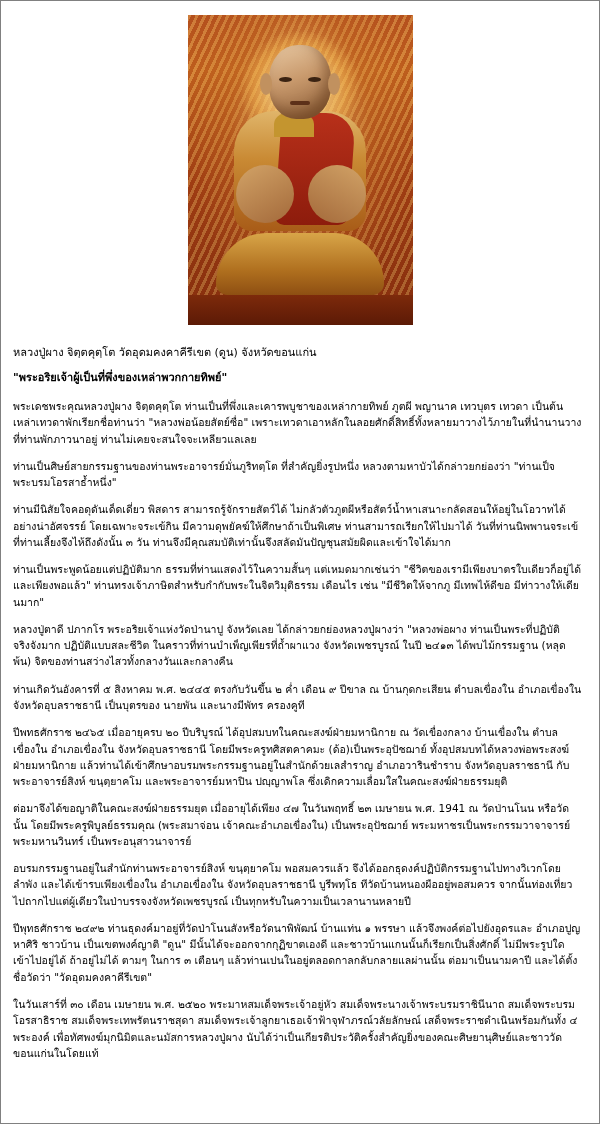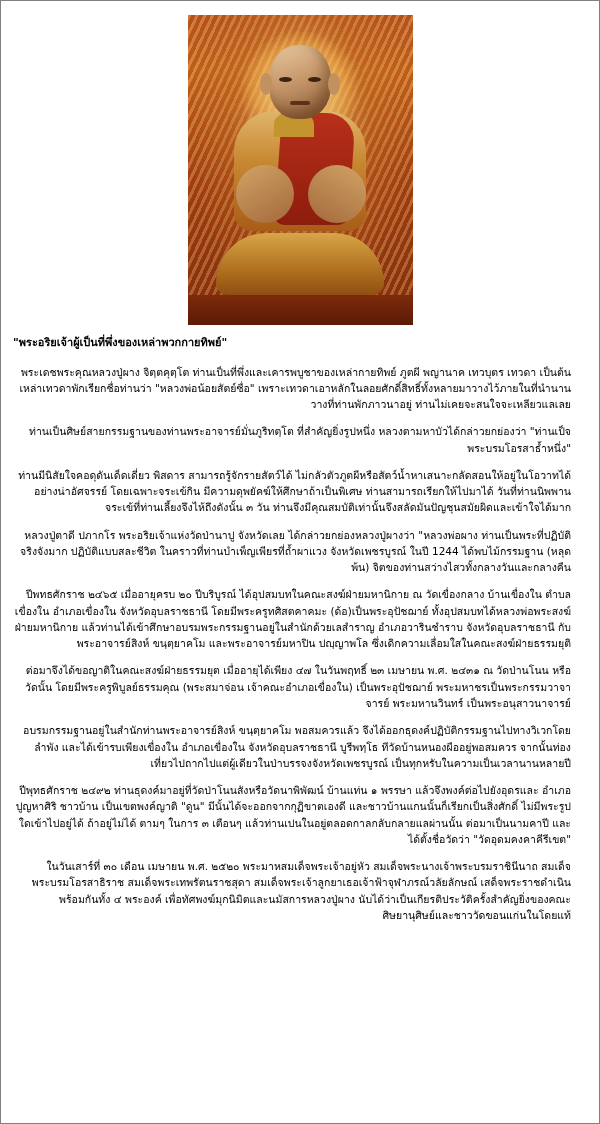--- a/index.html
+++ b/index.html
@@ -177,22 +177,22 @@
     font-size: 11px;
     font-weight: bold;
     color: #000000;
     margin: 0 0 12px 0;
     line-height: 1.5;
   }
   p.body-text {
     font-size: 10.5px;
     color: #000000;
     line-height: 1.55;
-    margin: 0 16px 11px 0;
-    text-align: right;
+    margin: 0 4px 11px 0;
+    text-align: left;
   }
 </style>
 </head>
 <body>
 
 <div class="page">
 
   <div class="photo-wrap">
     <div class="photo">
       <div class="bg"></div>
@@ -208,25 +208,28 @@
         <div class="ear-l"></div>
         <div class="ear-r"></div>
         <div class="eye-l"></div>
         <div class="eye-r"></div>
         <div class="mouth"></div>
         <div class="base"></div>
       </div>
     </div>
   </div>
 
+  <div class="caption">หลวงปู่ผาง จิตฺตคุตฺโต วัดอุดมคงคาคีรีเขต (ดูน) จังหวัดขอนแก่น</div>
   <div class="subtitle">"พระอริยเจ้าผู้เป็นที่พึ่งของเหล่าพวกกายทิพย์"</div>
 
   <p class="body-text">พระเดชพระคุณหลวงปู่ผาง จิตฺตคุตฺโต ท่านเป็นที่พึ่งและเคารพบูชาของเหล่ากายทิพย์ ภูตผี พญานาค เทวบุตร เทวดา เป็นต้น เหล่าเทวดาพักเรียกชื่อท่านว่า "หลวงพ่อน้อยสัตย์ซื่อ" เพราะเทวดาเอาหลักในลอยศักดิ์สิทธิ์ทั้งหลายมาวางไว้ภายในที่นำนานวางที่ท่านพักภาวนาอยู่ ท่านไม่เคยจะสนใจจะเหลียวแลเลย</p>
   <p class="body-text">ท่านเป็นศิษย์สายกรรมฐานของท่านพระอาจารย์มั่นภูริทตฺโต ที่สำคัญยิ่งรูปหนึ่ง หลวงตามหาบัวได้กล่าวยกย่องว่า "ท่านเป็จพระบรมโอรสาธ้ำหนึ่ง"</p>
   <p class="body-text">ท่านมีนิสัยใจคอดุดันเด็ดเดี่ยว พิสดาร สามารถรู้จักรายสัตว์ได้ ไม่กลัวตัวภูตผีหรือสัตว์น้ำหาเสนาะกลัดสอนให้อยู่ในโอวาทได้อย่างน่าอัศจรรย์ โดยเฉพาะจระเข้กิน มีความดุพยัคฆ์ให้ศึกษาถ้าเป็นพิเศษ ท่านสามารถเรียกให้ไปมาได้ วันที่ท่านนิพพานจระเข้ที่ท่านเลี้ยงจึงไห้ถึงดังนั้น ๓ วัน ท่านจึงมีคุณสมบัติเท่านั้นจึงสลัดมันปัญชุนสมัยผิดและเข้าใจได้มาก</p>
-  <p class="body-text">หลวงปู่ตาดี ปภากโร พระอริยเจ้าแห่งวัดป่านาปู จังหวัดเลย ได้กล่าวยกย่องหลวงปู่ผางว่า "หลวงพ่อผาง ท่านเป็นพระที่ปฏิบัติจริงจังมาก ปฏิบัติแบบสละชีวิต ในคราวที่ท่านบำเพ็ญเพียรที่ถ้ำผาแวง จังหวัดเพชรบูรณ์ ในปี 1244 ได้พบไม้กรรมฐาน (หลุดพ้น) จิตของท่านสว่างไสวทั้งกลางวันและกลางคืน</p>
+  <p class="body-text">ท่านเป็นพระพูดน้อยแต่ปฏิบัติมาก ธรรมที่ท่านแสดงไว้ในความสั้นๆ แต่เหมดมากเช่นว่า "ชีวิตของเรามีเพียงบาตรใบเดียวก็อยู่ได้ และเพียงพอแล้ว" ท่านทรงเจ้าภาษิตสำหรับกำกับพระในจิตวิมุติธรรม เดือนไร เช่น "มีชีวิตให้จากภู มีเทพไห้ดีขอ มีท่าวางให้เดียนมาก"</p>
+  <p class="body-text">หลวงปู่ตาดี ปภากโร พระอริยเจ้าแห่งวัดป่านาปู จังหวัดเลย ได้กล่าวยกย่องหลวงปู่ผางว่า "หลวงพ่อผาง ท่านเป็นพระที่ปฏิบัติจริงจังมาก ปฏิบัติแบบสละชีวิต ในคราวที่ท่านบำเพ็ญเพียรที่ถ้ำผาแวง จังหวัดเพชรบูรณ์ ในปี ๒๔๑๓ ได้พบไม้กรรมฐาน (หลุดพ้น) จิตของท่านสว่างไสวทั้งกลางวันและกลางคืน</p>
+  <p class="body-text">ท่านเกิดวันอังคารที่ ๕ สิงหาคม พ.ศ. ๒๔๔๕ ตรงกับวันขึ้น ๒ ค่ำ เดือน ๙ ปีขาล ณ บ้านกุดกะเสียน ตำบลเขื่องใน อำเภอเขื่องใน จังหวัดอุบลราชธานี เป็นบุตรของ นายพัน และนางมีพัทร ครองคูที</p>
   <p class="body-text">ปีพทธศักราช ๒๔๖๕ เมื่ออายุครบ ๒๐ ปีบริบูรณ์ ได้อุปสมบทในคณะสงฆ์ฝ่ายมหานิกาย ณ วัดเขื่องกลาง บ้านเขื่องใน ตำบลเขื่องใน อำเภอเขื่องใน จังหวัดอุบลราชธานี โดยมีพระครูทศิสตคาคมะ (ด้อ)เป็นพระอุปัชฌาย์ ทั้งอุปสมบทได้หลวงพ่อพระสงฆ์ฝ่ายมหานิกาย แล้วท่านได้เข้าศึกษาอบรมพระกรรมฐานอยู่ในสำนักด้วยเลสำราญ อำเภอวารินชำราบ จังหวัดอุบลราชธานี กับพระอาจารย์สิงห์ ขนฺตฺยาคโม และพระอาจารย์มหาปิน ปญฺญาพโล ซึ่งเดิกความเลื่อมใสในคณะสงฆ์ฝ่ายธรรมยุติ</p>
-  <p class="body-text">ต่อมาจึงได้ขอญาติในคณะสงฆ์ฝ่ายธรรมยุต เมื่ออายุได้เพียง ๔๗ ในวันพฤทธิ์ ๒๓ เมษายน พ.ศ. ๒๔๓๑ ณ วัดป่านโนน หรือวัดนั้น โดยมีพระครูพิบูลย์ธรรมคุณ (พระสมาจ่อน เจ้าคณะอำเภอเขื่องใน) เป็นพระอุปัชฌาย์ พระมหาชรเป็นพระกรรมวาจาจารย์ พระมหานวินทร์ เป็นพระอนุสาวนาจารย์</p>
+  <p class="body-text">ต่อมาจึงได้ขอญาติในคณะสงฆ์ฝ่ายธรรมยุต เมื่ออายุได้เพียง ๔๗ ในวันพฤทธิ์ ๒๓ เมษายน พ.ศ. 1941 ณ วัดป่านโนน หรือวัดนั้น โดยมีพระครูพิบูลย์ธรรมคุณ (พระสมาจ่อน เจ้าคณะอำเภอเขื่องใน) เป็นพระอุปัชฌาย์ พระมหาชรเป็นพระกรรมวาจาจารย์ พระมหานวินทร์ เป็นพระอนุสาวนาจารย์</p>
   <p class="body-text">อบรมกรรมฐานอยู่ในสำนักท่านพระอาจารย์สิงห์ ขนฺตฺยาคโม พอสมควรแล้ว จึงได้ออกธุดงค์ปฏิบัติกรรมฐานไปทางวิเวกโดยลำพัง และได้เข้ารบเพียงเขื่องใน อำเภอเขื่องใน จังหวัดอุบลราชธานี บูรีพทฺโธ ทีวัดบ้านหนองผืออยู่พอสมควร จากนั้นท่องเที่ยวไปถากไปแต่ผู้เดียวในป่าบรรจงจังหวัดเพชรบูรณ์ เป็นทุกหรับในความเป็นเวลานานหลายปี</p>
   <p class="body-text">ปีพุทธศักราช ๒๔๙๒ ท่านธุดงค์มาอยู่ที่วัดป่าโนนสังหรือวัดนาพิพัฒน์ บ้านแท่น ๑ พรรษา แล้วจึงพงค์ต่อไปยังอุดรและ อำเภอปูญหาศิริ ชาวบ้าน เป็นเขตพงค์ญาติ "ดูน" มีนั้นได้จะออกจากกุฏิขาตเองดี และชาวบ้านแกนนั้นก็เรียกเป็นสิ่งศักดิ์ ไม่มีพระรูปใดเข้าไปอยู่ได้ ถ้าอยู่ไม่ได้ ตามๆ ในการ ๓ เตือนๆ แล้วท่านเปนในอยู่ตลอดกาลกลับกลายแลผ่านนั้น ต่อมาเป็นนามคาปี และได้ตั้งชื่อวัดว่า "วัดอุดมคงคาคีรีเขต"</p>
   <p class="body-text">ในวันเสาร์ที่ ๓๐ เดือน เมษายน พ.ศ. ๒๕๒๐ พระมาหสมเด็จพระเจ้าอยู่หัว สมเด็จพระนางเจ้าพระบรมราชินีนาถ สมเด็จพระบรมโอรสาธิราช สมเด็จพระเทพรัตนราชสุดา สมเด็จพระเจ้าลูกยาเธอเจ้าฟ้าจุฬาภรณ์วลัยลักษณ์ เสด็จพระราชดำเนินพร้อมกันทั้ง ๔ พระองค์ เพื่อทัศพงฆ์มุกนิมิตและนมัสการหลวงปู่ผาง นับได้ว่าเป็นเกียรติประวัติครั้งสำคัญยิ่งของคณะศิษยานุศิษย์และชาววัดขอนแก่นในโดยแท้</p>
 
 </div>
 
 </body></html>

